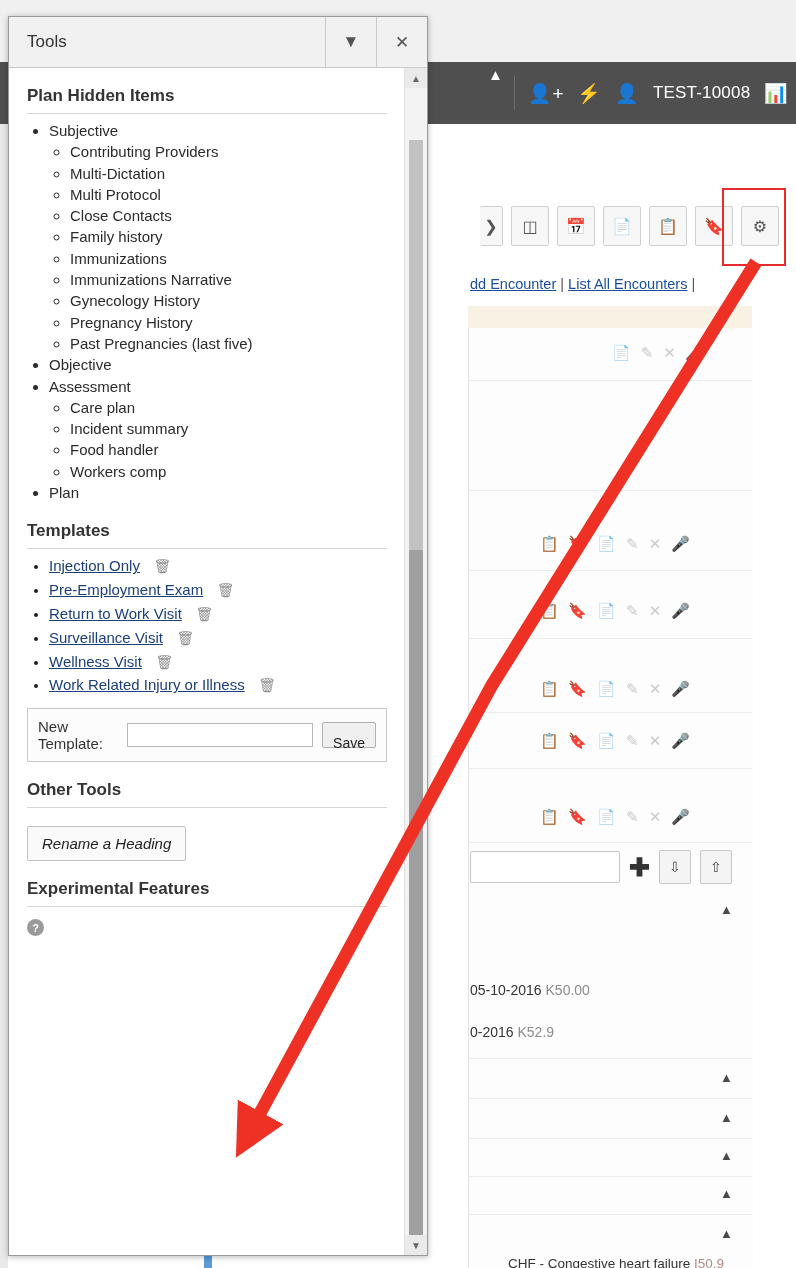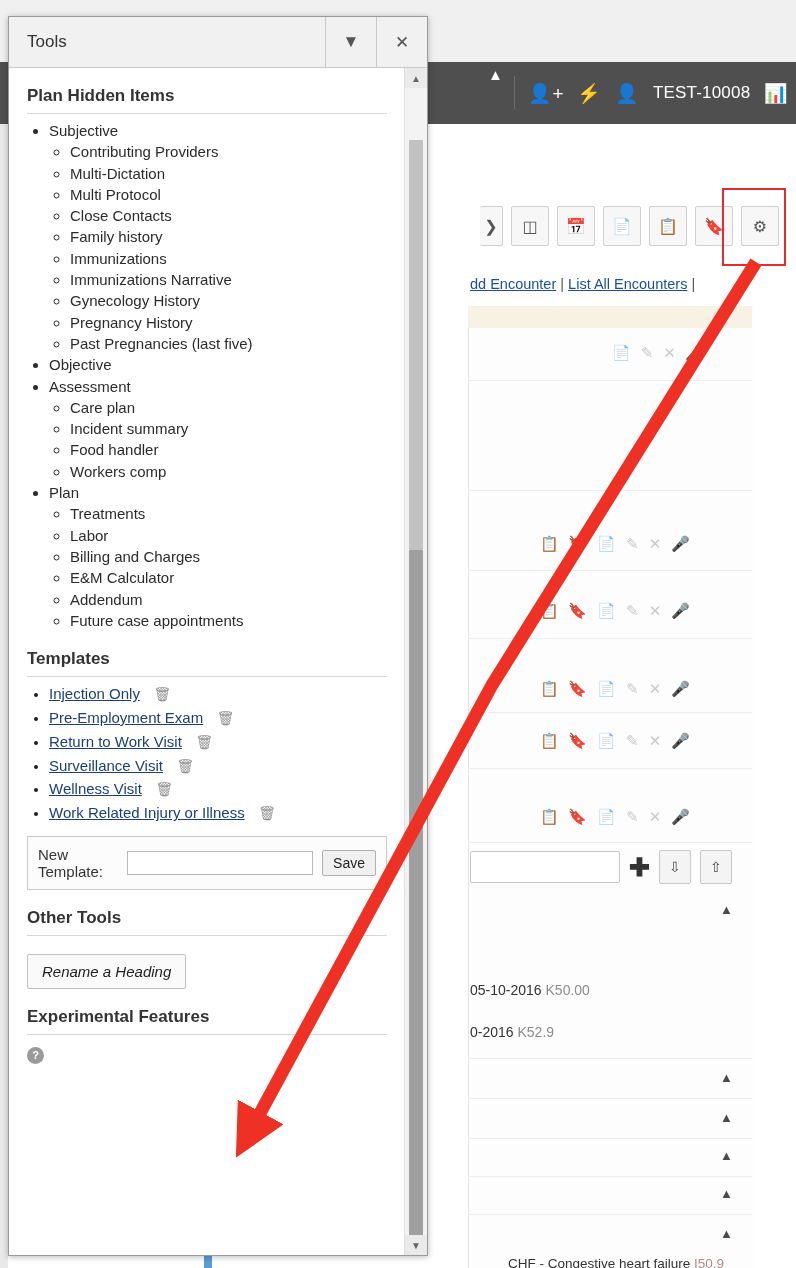--- a/index.html
+++ b/index.html
@@ -362,21 +362,21 @@
     flex: 1;
     height: 22px;
     border: 1px solid #b9b9b9;
     font-family: "Liberation Sans", sans-serif;
     font-size: 13px;
     padding: 0 4px;
     background: #fff;
   }
   .new-template-box button {
     height: 26px;
-    padding: 4px 10px;
+    padding: 12px 10px;
     border: 1px solid #b0b0b0;
     background: #f0f0f0;
     font-family: "Liberation Sans", sans-serif;
     font-size: 14px;
     color: #222;
     border-radius: 2px;
   }
   .tool-btn {
     margin-top: 12px;
     display: inline-block;
@@ -595,28 +595,20 @@
           <span>Assessment</span>
           <ul class="lvl2">
             <li>Care plan</li>
             <li>Incident summary</li>
             <li>Food handler</li>
             <li>Workers comp</li>
           </ul>
         </li>
         <li>
           <span>Plan</span>
-          <ul class="lvl2">
-            <li>Treatments</li>
-            <li>Labor</li>
-            <li>Billing and Charges</li>
-            <li>E&amp;M Calculator</li>
-            <li>Addendum</li>
-            <li>Future case appointments</li>
-          </ul>
         </li>
       </ul>
 
       <h2 class="section spaced">Templates</h2>
 
       <ul class="templates">
         <li>
           <a href="#">Injection Only</a>
           <span class="trash">🗑</span>
         </li>

